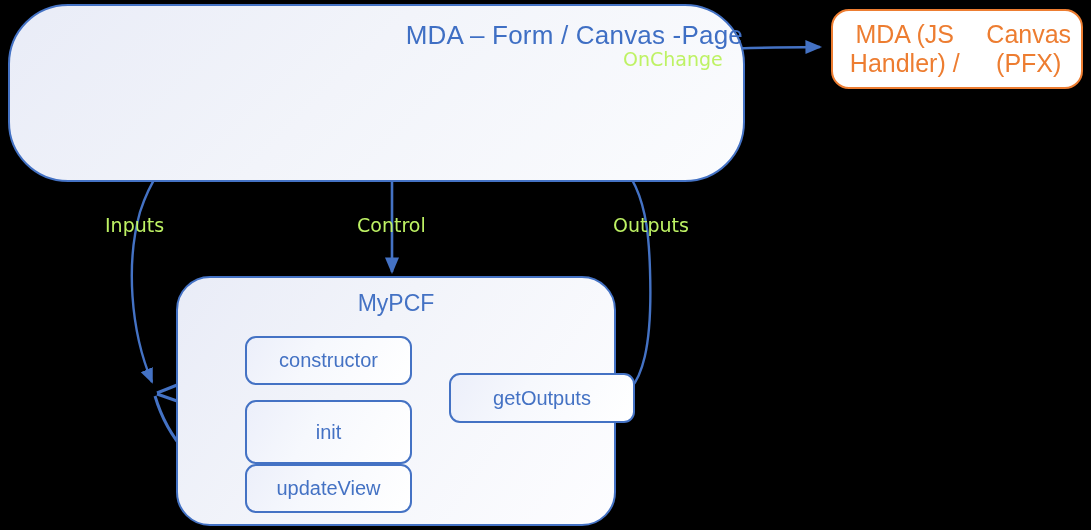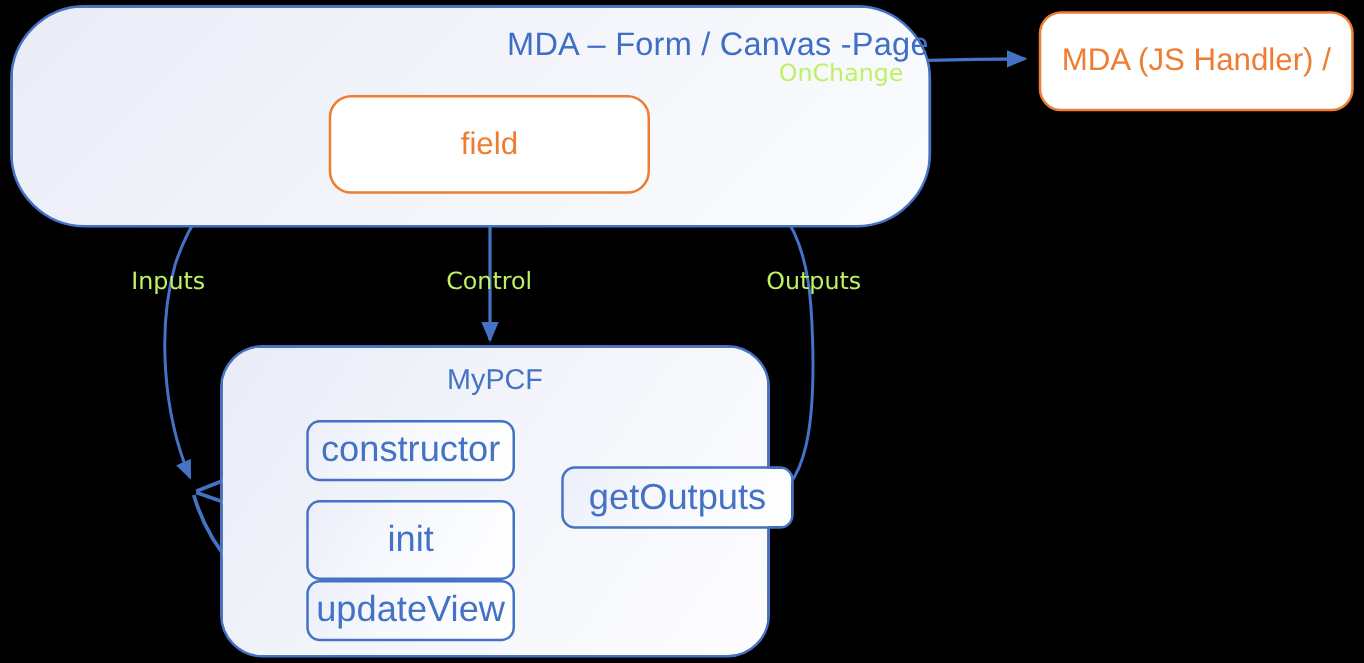--- a/index.html
+++ b/index.html
@@ -61,21 +61,21 @@
     font-size: 25px;
     line-height: 1.18;
   }
 
   
   .method-box {
     border: 2px solid #4472c4;
     border-radius: 11px;
     background: linear-gradient(120deg, #eceffa 0%, #f6f8fd 40%, #ffffff 100%);
     color: #4472c4;
-    font-size: 29px;
+    font-size: 20px;
   }
 
   
   .pcf-shell {
     border: 2px solid #4472c4;
     border-radius: 34px;
     background: linear-gradient(125deg, #e9ecf7 0%, #f2f4fa 40%, #fdfdff 100%);
     display: block;
   }
   .pcf-title {
@@ -122,26 +122,24 @@
 
     <line x1="157" y1="393" x2="240" y2="360" stroke="#4472c4" stroke-width="3" marker-end="url(#arrowBlue)"></line>
     <line x1="157" y1="394" x2="240" y2="423" stroke="#4472c4" stroke-width="3" marker-end="url(#arrowBlue)"></line>
     <path d="M155,396 C168,440 198,472 236,487" fill="none" stroke="#4472c4" stroke-width="3" marker-end="url(#arrowBlue)"></path>
   </svg>
 
   <div class="node container-shell" style="left:8px; top:4px; width:737px; height:178px;">
     <div class="container-title" style="top:14px;">MDA – Form / Canvas -Page</div>
   </div>
 
-  <div class="node orange-box" style="left:263px; top:76px; width:257px; height:79px;">
-    <span>field</span>
-  </div>
 
   <div class="node orange-box" style="left:831px; top:9px; width:252px; height:80px; flex-direction:row;">
     <span>MDA (JS Handler) /</span>
+    <span>Canvas (PFX)</span>
   </div>
 
   <div class="node pcf-shell" style="left:176px; top:276px; width:440px; height:250px;">
     <div class="pcf-title" style="top:12px;">MyPCF</div>
   </div>
 
   <div class="node method-box" style="left:245px; top:336px; width:167px; height:49px;">
     <span>constructor</span>
   </div>
 

